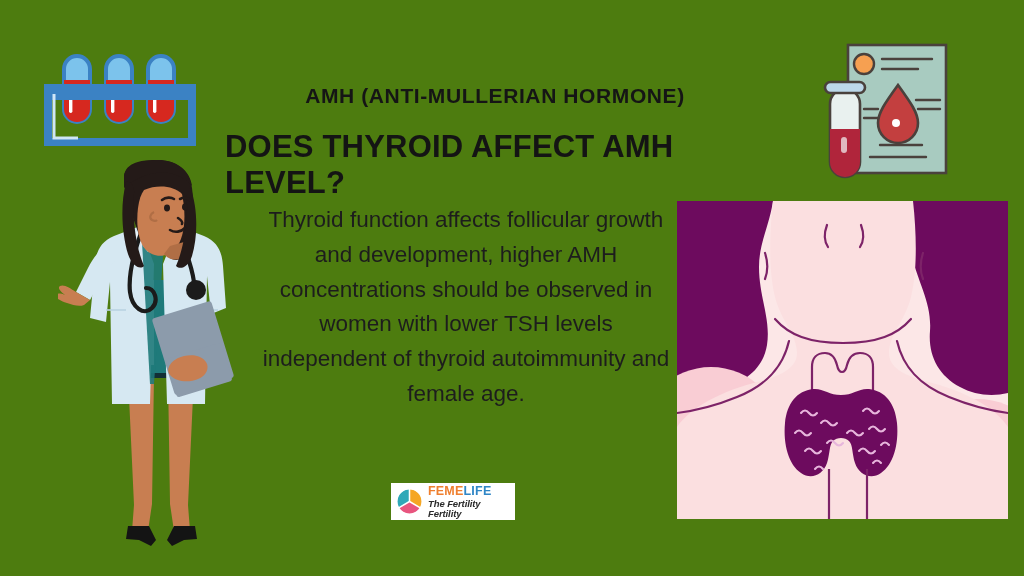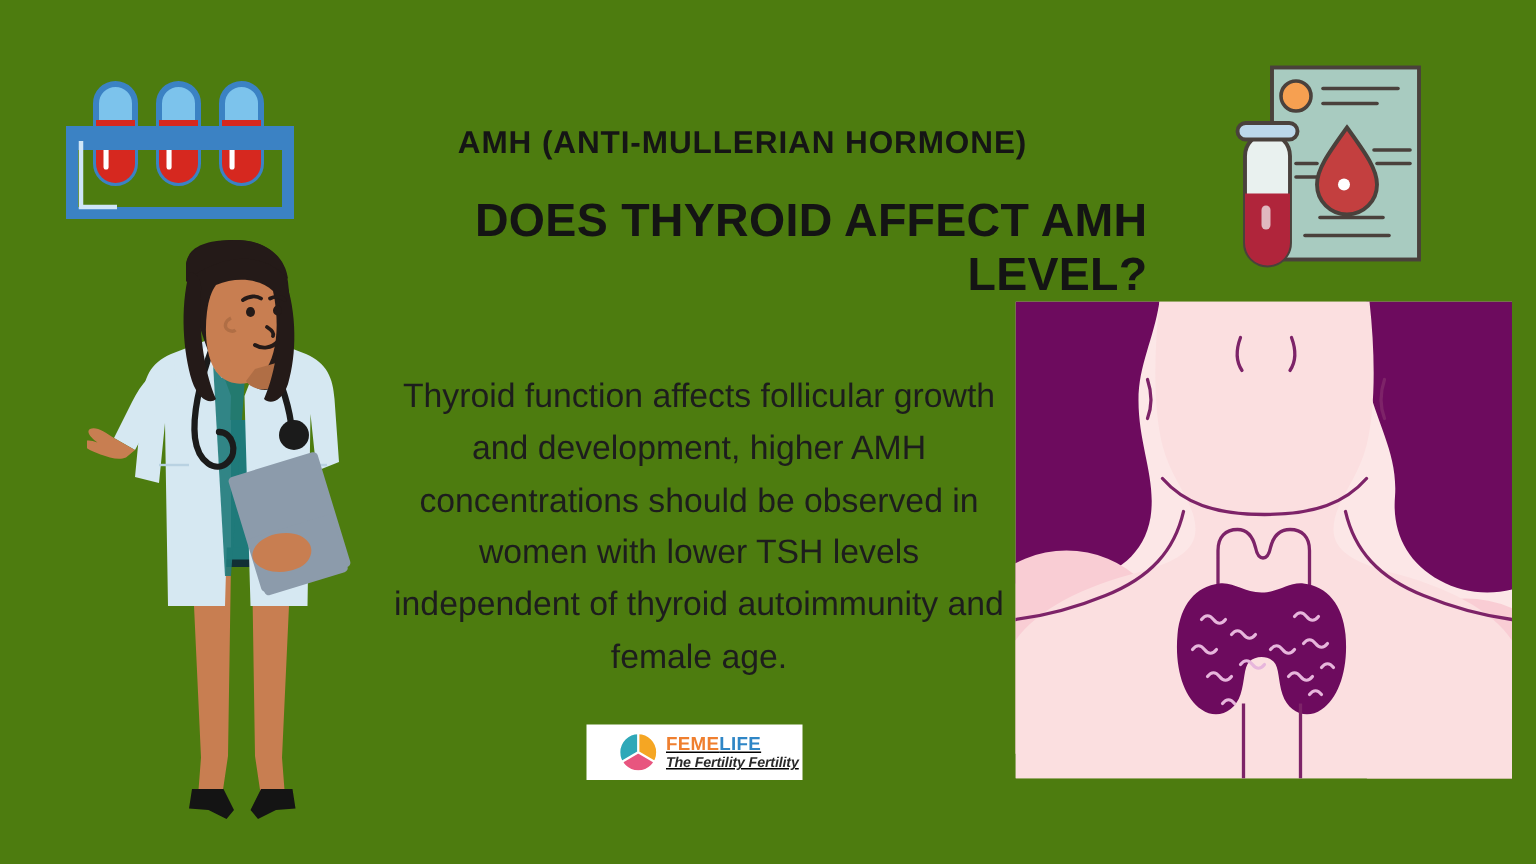--- a/index.html
+++ b/index.html
@@ -29,53 +29,51 @@
     letter-spacing: 0.6px;
     color: #151515;
     text-transform: uppercase;
     font-stretch: condensed;
   }
   .headline {
     position: absolute;
     left: 225px;
     top: 129px;
     width: 540px;
-    text-align: right;
+    text-align: left;
     font-size: 31px;
     font-weight: 700;
     letter-spacing: 0.2px;
     color: #141414;
     text-transform: uppercase;
   }
   .body-copy {
     position: absolute;
     left: 262px;
     top: 203px;
     width: 408px;
     text-align: center;
     font-size: 22.5px;
     line-height: 34.8px;
     color: #1d1d1d;
     font-weight: 400;
-    margin-top: 44px;
   }
 
   
   .logo-box {
     position: absolute;
     left: 391px;
     top: 483px;
-    width: 144px;
+    width: 124px;
     height: 37px;
     background: #ffffff;
     display: flex;
     align-items: center;
-    padding-left: 21px;
+    padding-left: 5px;
     box-sizing: border-box;
-    text-decoration: underline;
   }
   .logo-mark { width: 27px; height: 27px; flex: 0 0 27px; }
   .logo-text { margin-left: 5px; line-height: 1; }
   .logo-wordmark {
     font-size: 12.5px;
     font-weight: 700;
     letter-spacing: 0.2px;
   }
   .logo-feme { color: #ef7f2f; }
   .logo-life { color: #2f86c6; }

